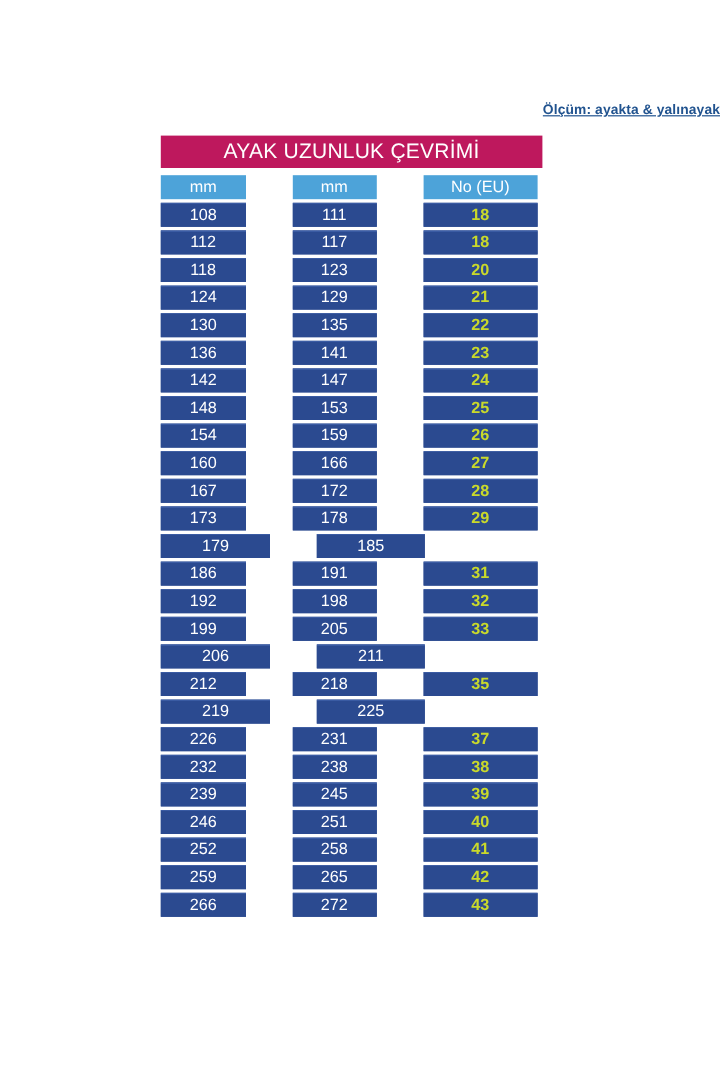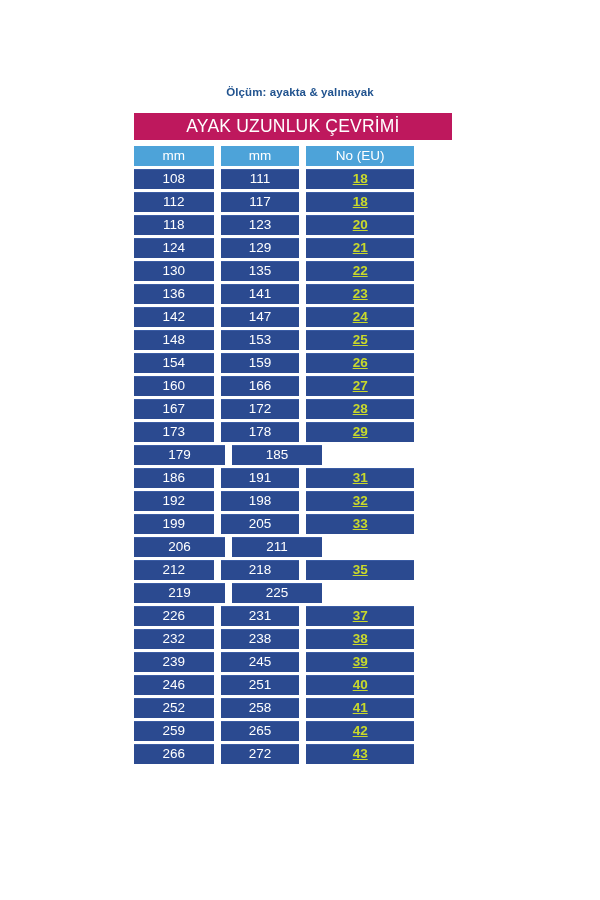--- a/index.html
+++ b/index.html
@@ -23,26 +23,27 @@
     width: 600px;
     height: 900px;
   }
 
   
   .subtitle {
     position: absolute;
     left: 0;
     top: 86px;
     width: 600px;
-    text-align: center;
+    text-align: right;
     font-size: 11.5px;
     font-weight: bold;
     color: #21538f;
     letter-spacing: 0.1px;
     white-space: nowrap;
+    text-decoration: underline;
   }
 
   
   .table-wrap {
     position: absolute;
     left: 134px;
     top: 113px;
     width: 318px;
   }
 
@@ -55,23 +56,24 @@
     text-align: center;
     font-size: 17.5px;
     font-weight: normal;
     letter-spacing: 0.2px;
     white-space: nowrap;
     box-sizing: border-box;
   }
 
   .row {
     display: flex;
-    width: 280px;
+    width: 314px;
     margin-top: 5px;
     box-sizing: border-box;
+    gap: 32px;
   }
 
   .header-row { margin-top: 6px; }
   .header-row .cell {
     height: 20px;
     line-height: 20px;
     background: #4da3d9;
     color: #ffffff;
     font-size: 13.5px;
   }
@@ -82,21 +84,20 @@
     line-height: 20px;
     background: #2b4a90;
     background-image: linear-gradient(to bottom, #3a5ba3 0px, #3a5ba3 1px, #2b4a90 1px, #2b4a90 100%);
     color: #ffffff;
     font-size: 13.5px;
     font-weight: normal;
   }
   .data-row .cell.eu {
     color: #c9d92b;
     font-weight: bold;
-    text-decoration: underline;
   }
 
   .cell {
     text-align: center;
     box-sizing: border-box;
     overflow: hidden;
     white-space: nowrap;
   }
 
   .c1 { width: 91px; }

